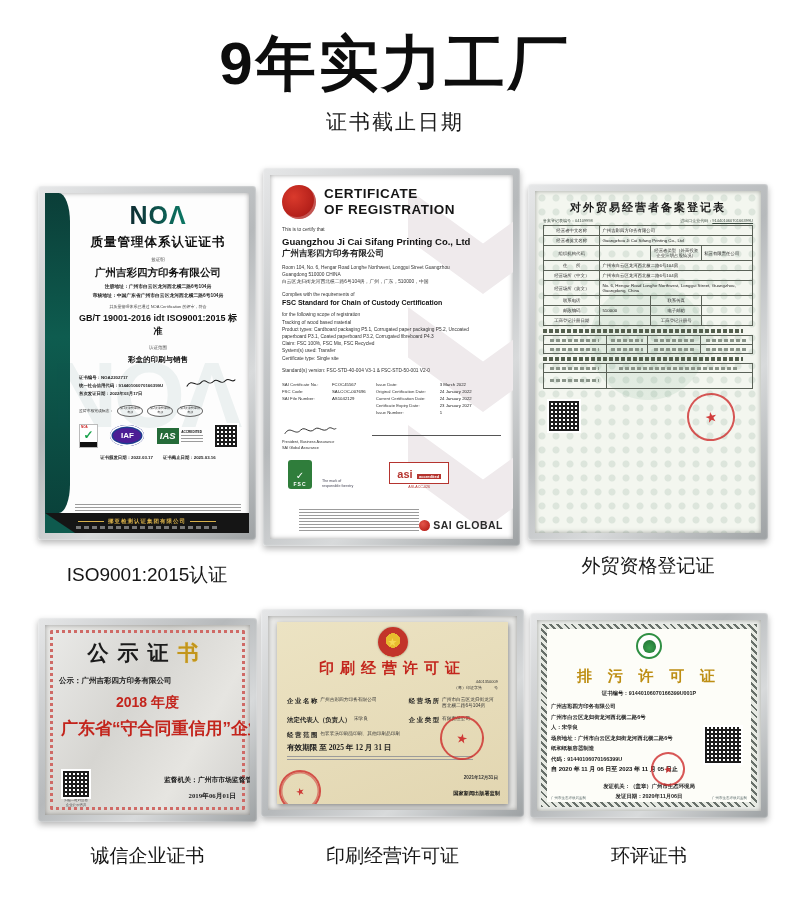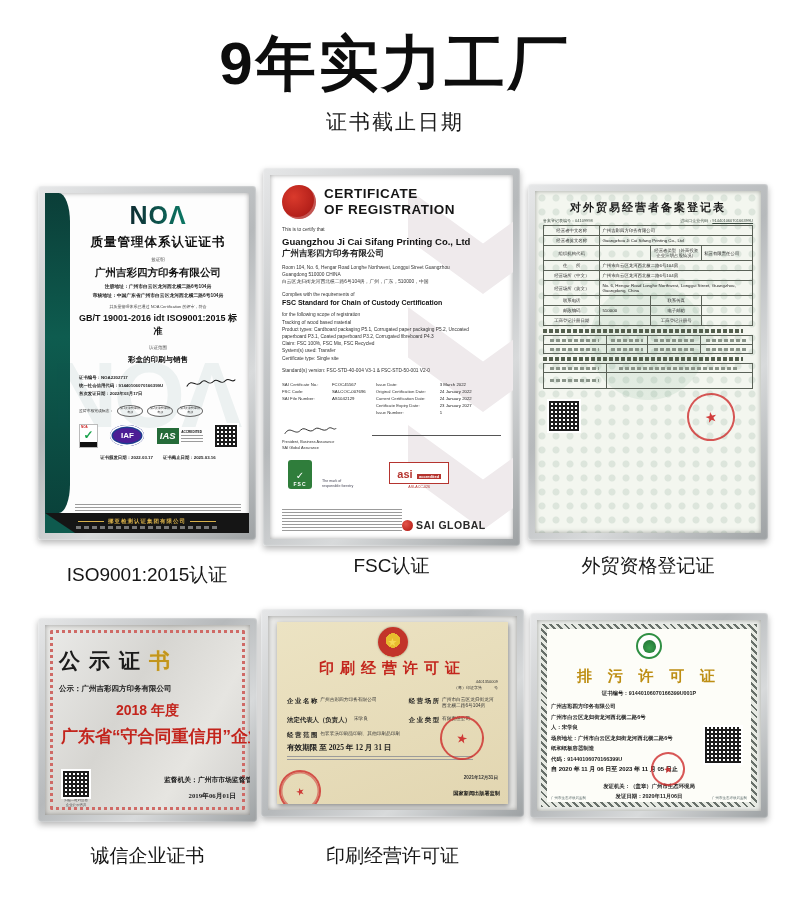--- a/index.html
+++ b/index.html
@@ -118,21 +118,21 @@
     display:flex; flex-direction:column; align-items:center; justify-content:flex-end; padding:2px; }
   .fsc-tree { font-size:10px; line-height:1; }
   .fsc-name { font-size:5px; font-weight:800; letter-spacing:1px; }
   .fsc-tag { font-size:3.6px; color:#445; white-space:pre-line; line-height:1.4; }
   .asi-wrap { display:flex; flex-direction:column; align-items:center; gap:1px; margin-left:26px; }
   .asi-box { border:1.5px solid #b5342f; padding:1px 7px; text-align:center; background:#fff; }
   .asi-main { font-size:11px; font-weight:800; color:#b5342f; line-height:1; }
   .asi-sub { font-size:4px; color:#fff; background:#b5342f; padding:0 2px; font-weight:700; }
   .asi-code { font-size:3.6px; color:#b5342f; }
   .p2-foot { position:absolute; left:12px; right:10px; bottom:8px; display:flex;
-    justify-content:flex-start; align-items:flex-end; z-index:2; }
+    justify-content:flex-end; align-items:flex-end; z-index:2; }
   .p2-legal { width:120px; height:22px; }
   .sg { display:flex; align-items:center; gap:3px; }
   .sg-dot { width:11px; height:11px; border-radius:50%;
     background:radial-gradient(circle at 35% 35%, #e4554a, #ad130e); }
   .sg-txt { font-size:10.5px; font-weight:800; color:#2a2a2a; letter-spacing:.5px; }
 
   
   .p3 { background:#f3f6ef;
     background-image:radial-gradient(circle at 50% 44%, rgba(70,140,100,.10) 58px, transparent 59px),
       radial-gradient(circle, rgba(140,170,150,.22) 3px, transparent 4px);
@@ -152,21 +152,21 @@
     background-image:repeating-linear-gradient(90deg,#8b958a 0 4px,transparent 4px 6px); }
   .p3-bottom { position:relative; height:52px; margin-top:4px; }
   .qr3 { position:absolute; left:6px; top:8px; width:30px; height:30px; }
   .stamp3 { width:48px; height:48px; right:18px; top:0; transform:rotate(-12deg); }
   .stamp3 .st-star { font-size:14px; }
 
   
   .p4 { background:linear-gradient(120deg,#ebebe9 0%,#d6d5d1 40%,#e6e5e1 70%,#cfcecb 100%); }
   .p4-chain { position:absolute; inset:5px; border:3px dotted #cf6a66; border-radius:2px; }
   .p4-body { position:relative; z-index:2; height:100%; padding:10px 14px; }
-  .p4-title { text-align:left; margin-top:12px; font-family:"Liberation Serif",serif;
+  .p4-title { text-align:center; margin-top:4px; font-family:"Liberation Serif",serif;
     font-size:21px; font-weight:700; color:#1b1b1b; letter-spacing:9px; }
   .p4-title .gold { color:#c2951c; text-shadow:0 0 1px #e6c766; }
   .p4-recipient { margin-top:9px; font-size:7.5px; font-weight:800; color:#222;
     font-family:"Liberation Serif",serif; }
   .p4-year { margin-top:8px; text-align:center; font-size:14px; font-weight:800; color:#c3241c; }
   .p4-award { margin-top:5px; margin-left:2px; font-size:17px; font-weight:900; color:#c3241c;
     white-space:nowrap; }
   .qr4-wrap { position:absolute; left:14px; bottom:8px; width:34px; text-align:center; }
   .qr4 { width:26px; height:26px; margin:0 auto; }
   .qr4-cap { font-size:3.4px; color:#444; line-height:1.3; margin-top:1px; }
@@ -625,18 +625,18 @@
         <span class="stamp stamp6">
             <span class="st-star">★</span>
           </span>
         <div class="p6-corner p6-cl">广州市生态环境局监制</div>
         <div class="p6-corner p6-cr">广州市生态环境局监制</div>
       </div>
     </div>
   </div>
 
   <div class="caption" style="left:38px; top:562px; width:218px;">ISO9001:2015认证</div>
-  <div class="caption" style="left:263px; top:553px; width:257px;">FSC认证</div>
   <div class="caption" style="left:528px; top:553px; width:240px;">外贸资格登记证</div>
   <div class="caption" style="left:38px; top:843px; width:219px;">诚信企业证书</div>
   <div class="caption" style="left:261px; top:843px; width:263px;">印刷经营许可证</div>
+  <div class="caption" style="left:530px; top:843px; width:238px;">环评证书</div>
 
 </div>
 
 </body></html>

